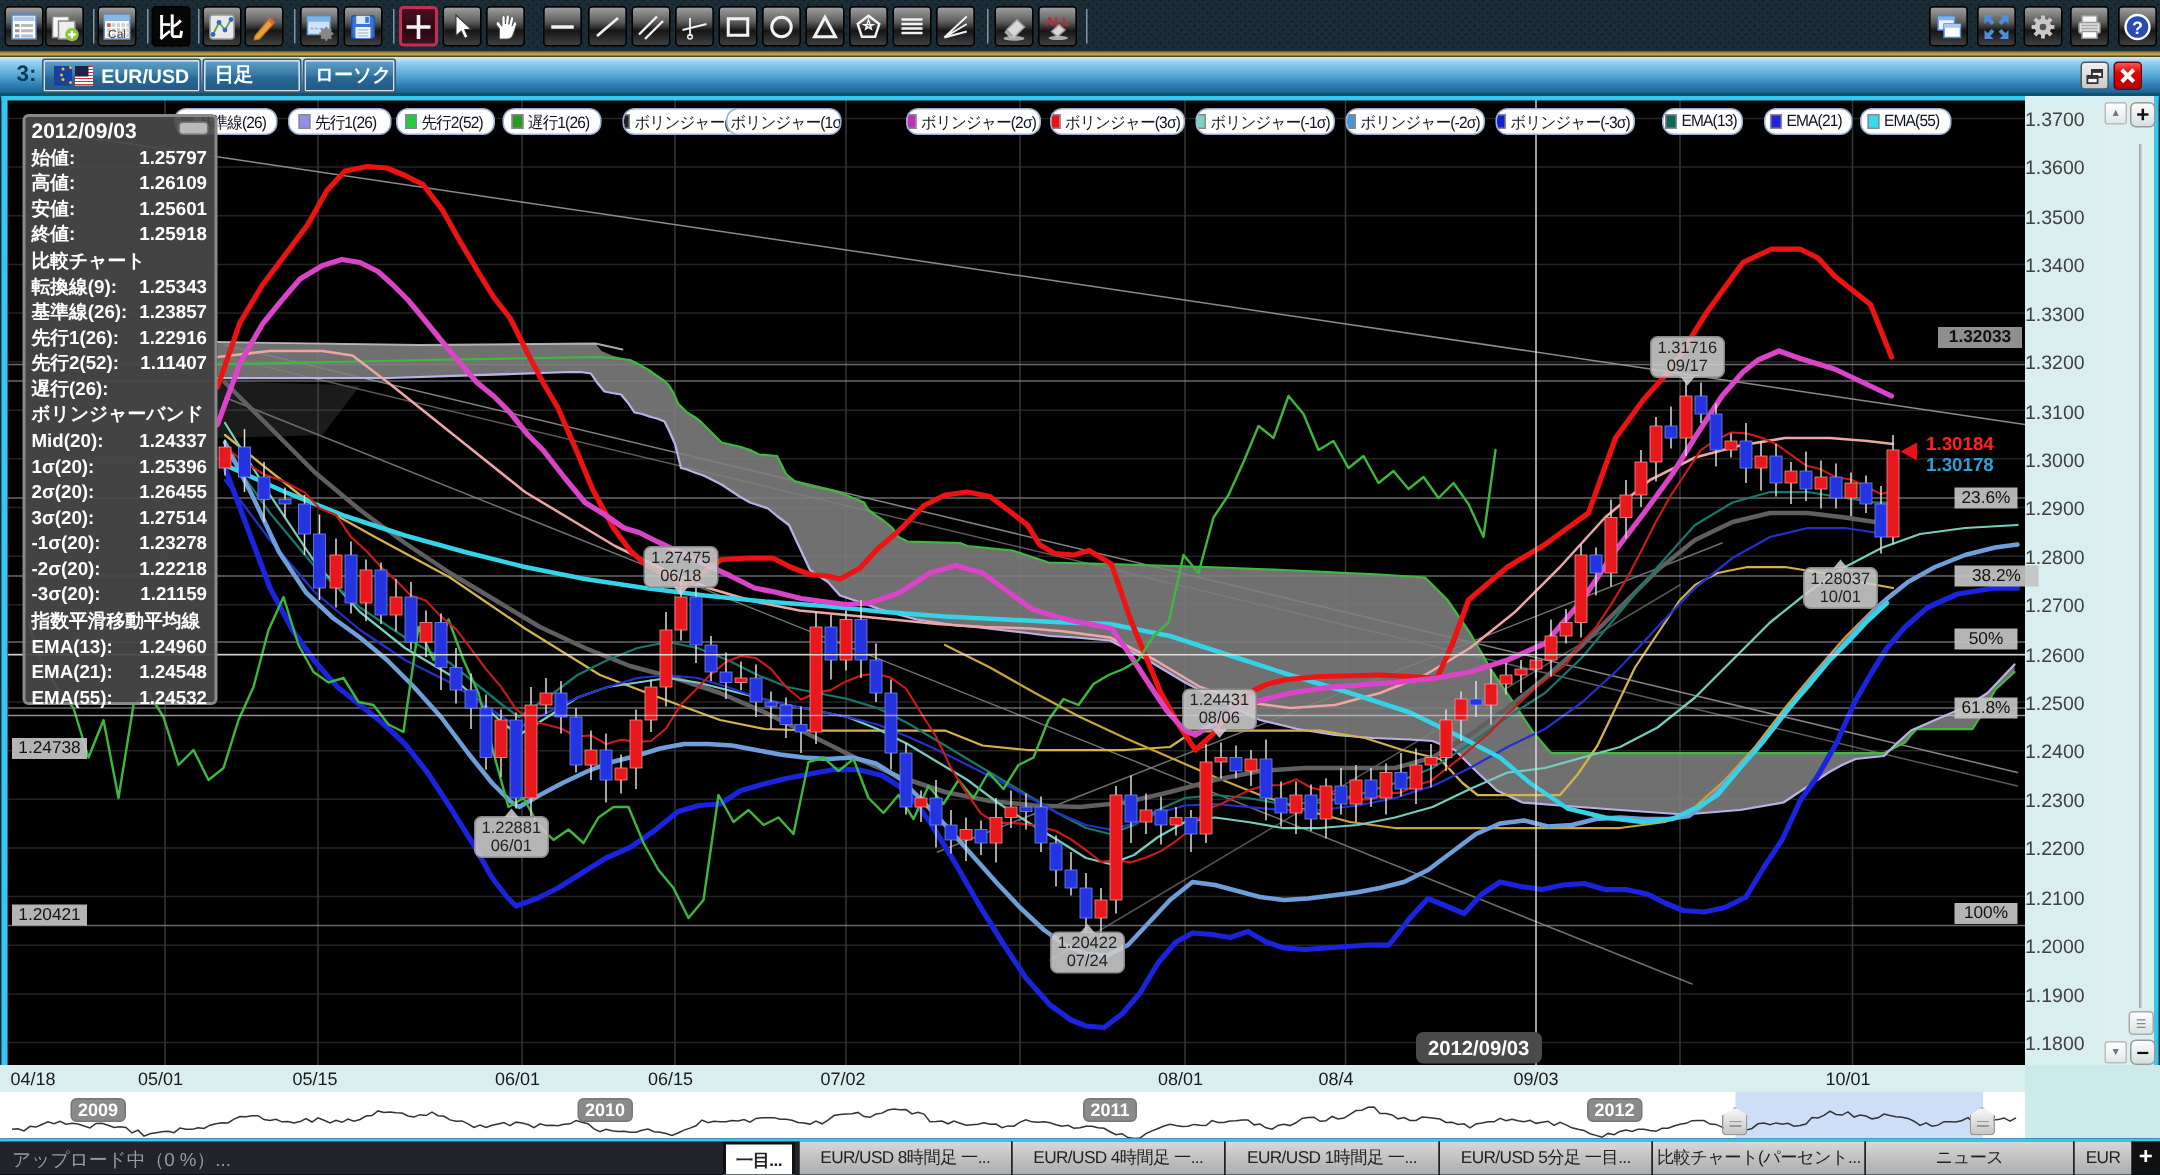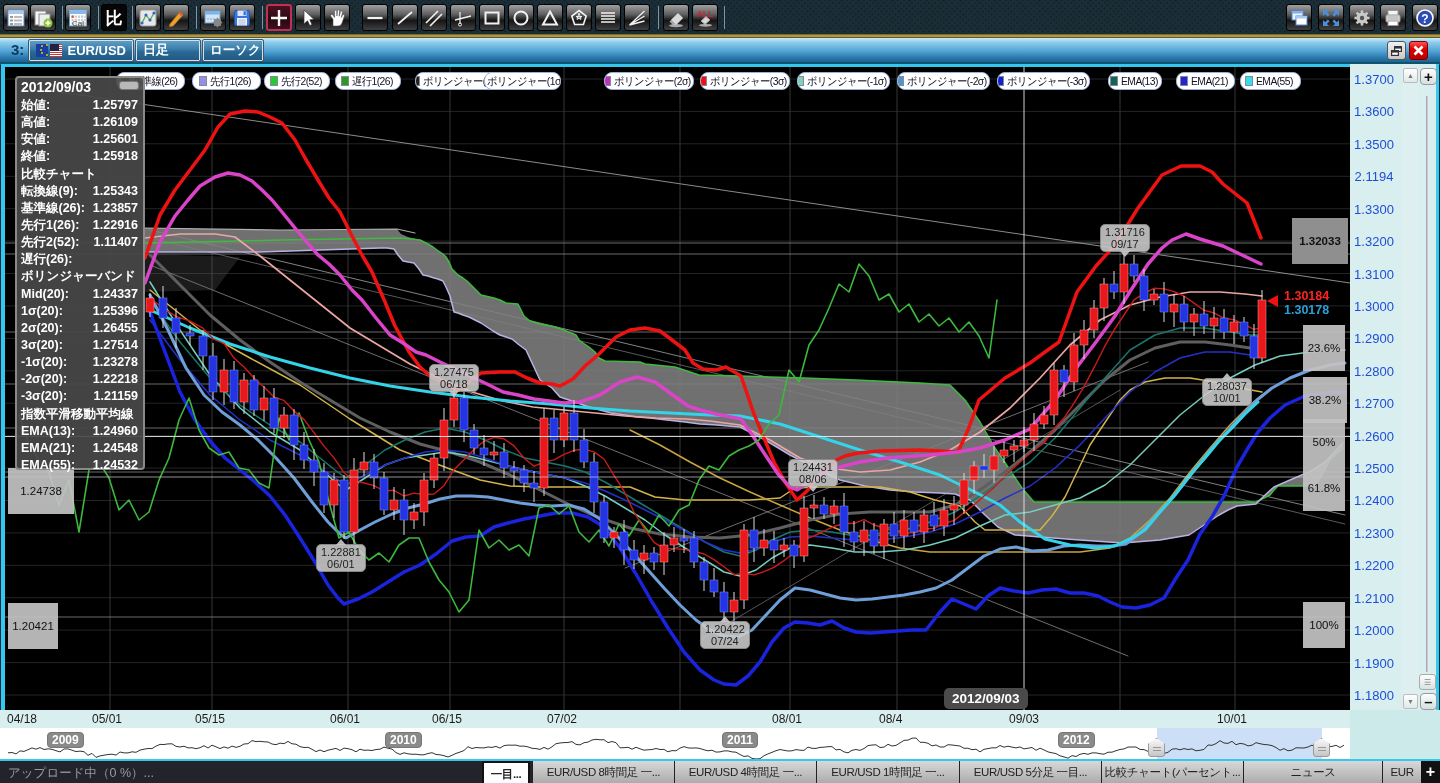--- a/index.html
+++ b/index.html
@@ -13,36 +13,36 @@
 .tsep{position:absolute;top:6px;width:1px;height:23px;background:#7e95a5}
 .goldline{position:absolute;left:0;top:34px;width:1440px;height:4px;background:linear-gradient(180deg,#6a5a20,#c8b050 55%,#3a3418)}
 .titlebar{position:absolute;left:0;top:38px;width:1440px;height:24px;background:linear-gradient(180deg,#cdeaf8 0,#8ecdec 18%,#51a3d4 55%,#2d7cb0 80%,#1d6293 100%)}
 .tb3{position:absolute;left:11px;top:3px;font-size:15px;font-weight:bold;color:#0c3a5c}
 .tbbtn{position:absolute;top:1.5px;height:21px;border:1px solid #cfe2ee;outline:1px solid #456;border-radius:1px;
  background:linear-gradient(180deg,#5e9ec4 0,#3a7ca8 45%,#2a6a96 55%,#215a84 100%);color:#fff;font-weight:bold;font-size:13px;display:flex;align-items:center;padding:0 6px}
 .flag{width:21px;height:13px;margin-right:2px;display:inline-block;position:relative}
 .winbtn{position:absolute;top:2.5px;width:19px;height:19px;border-radius:3px}
 .cyborder{position:absolute;background:#35c8ee}
 .paxis{position:absolute;left:1350px;top:64px;width:86px;height:647px;background:#d9eeee}
-.plbl{position:absolute;left:0;font-size:13px;color:#1d4ed8;width:48px;text-align:center}
+.plbl{position:absolute;left:0;font-size:13px;color:#404040;width:48px;text-align:left}
 .vscroll{position:absolute;left:1402px;top:64px;width:17px;height:647px;background:#ddeFEF}
 .sarr{position:absolute;left:1px;top:4px;width:15px;height:15px;background:linear-gradient(180deg,#fff,#dfe9e9);border:1px solid #bbb;border-radius:2px;font-size:7px;color:#777;text-align:center;line-height:14px}
 .strack{position:absolute;left:1426px;top:96px;width:3px;height:576px;background:linear-gradient(90deg,#99a,#f4fafa)}
 .sthumb{position:absolute;left:1419px;top:674px;width:17px;height:16px;background:linear-gradient(180deg,#fff,#d8e2e2);border:1px solid #aaa;border-radius:3px;font-size:8px;color:#888;text-align:center;line-height:15px}
 .zbtn{position:absolute;left:1420px;width:17px;height:17px;background:linear-gradient(180deg,#fdfdfd,#d5dfdf);border:1px solid #999;border-radius:4px;color:#111;font-size:15px;font-weight:bold;text-align:center;line-height:15px}
 .leg{position:absolute;top:72px;height:18px;background:#fff;border:1.5px solid #9ab0d8;border-radius:8px;color:#112;display:flex;align-items:center;justify-content:center;padding:0 2px;white-space:nowrap;overflow:hidden}
 .ltx{font-size:11px;letter-spacing:-0.6px;transform:scaleX(0.94);transform-origin:left center}
 .lsq{flex:0 0 8px;width:8px;height:10px;margin-right:3px;display:inline-block;border:1px solid #889}
 .ttip{position:absolute;left:15px;top:76px;width:130px;height:394px;background:rgba(72,72,72,0.93);border:2px solid #8a8a8a;border-radius:4px;padding:1px 5px 0 4px;z-index:30}
 .ttitle{font-size:14px;font-weight:bold;color:#fff;margin:0 0 2px 0;line-height:16px}
 .trow{display:flex;justify-content:space-between;font-size:12.5px;font-weight:bold;color:#fff;height:17.15px;line-height:17px;white-space:nowrap}
 .ann{position:absolute;background:rgba(205,205,205,0.88);border:1px solid #888;border-radius:5px;font-size:11px;color:#222;text-align:center;line-height:12px;padding:1px 4px;z-index:20}
 .ann.td:after{content:'';position:absolute;left:50%;bottom:-6px;margin-left:-5px;border-left:5px solid transparent;border-right:5px solid transparent;border-top:6px solid rgba(205,205,205,0.88)}
 .ann.tu:before{content:'';position:absolute;left:50%;top:-6px;margin-left:-5px;border-left:5px solid transparent;border-right:5px solid transparent;border-bottom:6px solid rgba(205,205,205,0.88)}
-.rlbl{position:absolute;background:rgba(195,195,195,0.92);font-size:11.5px;color:#111;text-align:center;padding:17px 0;z-index:20}
+.rlbl{position:absolute;background:rgba(195,195,195,0.92);font-size:11.5px;color:#111;text-align:center;padding:1px 0;z-index:20}
 .rlbl.dark{background:#8f8f8f;font-weight:bold}
 .redtxt{position:absolute;color:#ff2222;font-size:12.5px;font-weight:bold;z-index:20}
 .bluetxt{position:absolute;color:#2aa0d8;font-size:12.5px;font-weight:bold;z-index:20}
 .redarrow{position:absolute;left:1267px;top:295px;width:0;height:0;border-top:6px solid transparent;border-bottom:6px solid transparent;border-right:11px solid #ee1111;z-index:20}
 .datebox{position:absolute;background:#4a4a4a;border-radius:5px;color:#fff;font-size:13.5px;font-weight:bold;padding:3px 8px;z-index:25}
 .daxis{position:absolute;left:0;top:710px;width:1350px;height:18px;background:#d9eeee}
 .daxis span{position:absolute;top:2px;font-size:12px;color:#1a1a1a}
 .nav{position:absolute;left:0;top:728px;width:1350px;height:31px;background:#fff}
 .navsel{position:absolute;left:1157px;top:0;width:165px;height:31px;background:#ccdff7}
 .ylbl{position:absolute;top:4px;background:#8a8a8a;border:1px solid #777;border-radius:4px;color:#fff;font-size:12px;font-weight:bold;padding:0 4px}
@@ -601,21 +601,21 @@
         </svg></div>
     </div>
     <div class="cyborder" style="left:0;top:62px;width:1440px;height:3px;background:#10536e"></div>
     <div class="cyborder" style="left:1px;top:64px;width:4px;height:695px"></div>
     <div class="cyborder" style="left:1435px;top:64px;width:4px;height:695px"></div>
     <div class="cyborder" style="left:1px;top:64px;width:1438px;height:3px"></div>
     <div class="paxis">
       <div class="plbl" style="top:8px">1.3700</div>
       <div class="plbl" style="top:40px">1.3600</div>
       <div class="plbl" style="top:73px">1.3500</div>
-      <div class="plbl" style="top:105px">2.1194</div>
+      <div class="plbl" style="top:105px">1.3400</div>
       <div class="plbl" style="top:138px">1.3300</div>
       <div class="plbl" style="top:170px">1.3200</div>
       <div class="plbl" style="top:203px">1.3100</div>
       <div class="plbl" style="top:235px">1.3000</div>
       <div class="plbl" style="top:267px">1.2900</div>
       <div class="plbl" style="top:300px">1.2800</div>
       <div class="plbl" style="top:332px">1.2700</div>
       <div class="plbl" style="top:365px">1.2600</div>
       <div class="plbl" style="top:397px">1.2500</div>
       <div class="plbl" style="top:429px">1.2400</div>
@@ -784,25 +784,25 @@
     <div class="ann td" style="left:429px;top:364px">1.27475<br>06/18</div>
     <div class="ann td" style="left:788px;top:459px">1.24431<br>08/06</div>
     <div class="ann tu" style="left:316px;top:544px">1.22881<br>06/01</div>
     <div class="ann tu" style="left:1202px;top:378px">1.28037<br>10/01</div>
     <div class="ann tu" style="left:700px;top:621px">1.20422<br>07/24</div>
     <div class="rlbl dark" style="left:1292px;top:218px;width:56px">1.32033</div>
     <div class="redtxt" style="left:1284px;top:289px">1.30184</div>
     <div class="bluetxt" style="left:1284px;top:303px">1.30178</div>
     <div class="redarrow"></div>
     <div class="rlbl" style="left:1303px;top:325px;width:42px">23.6%</div>
-    <div class="rlbl" style="left:1303px;top:377px;width:44px">38.2%</div>
+    <div class="rlbl" style="left:1303px;top:377px;width:56px">38.2%</div>
     <div class="rlbl" style="left:1303px;top:419px;width:42px">50%</div>
     <div class="rlbl" style="left:1303px;top:465px;width:42px">61.8%</div>
     <div class="rlbl" style="left:1303px;top:602px;width:42px">100%</div>
-    <div class="rlbl" style="left:8px;top:468px;width:66px">1.24738</div>
+    <div class="rlbl" style="left:8px;top:492px;width:50px">1.24738</div>
     <div class="rlbl" style="left:8px;top:603px;width:50px">1.20421</div>
     <div class="datebox" style="left:944px;top:688px">2012/09/03</div>
     <div class="daxis">
       <span style="left:7px">04/18</span>
       <span style="left:92px">05/01</span>
       <span style="left:195px">05/15</span>
       <span style="left:330px">06/01</span>
       <span style="left:432px">06/15</span>
       <span style="left:547px">07/02</span>
       <span style="left:772px">08/01</span>

